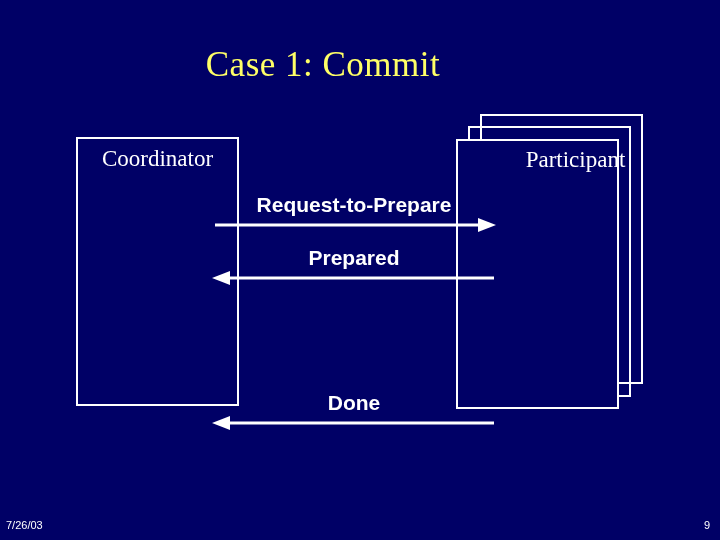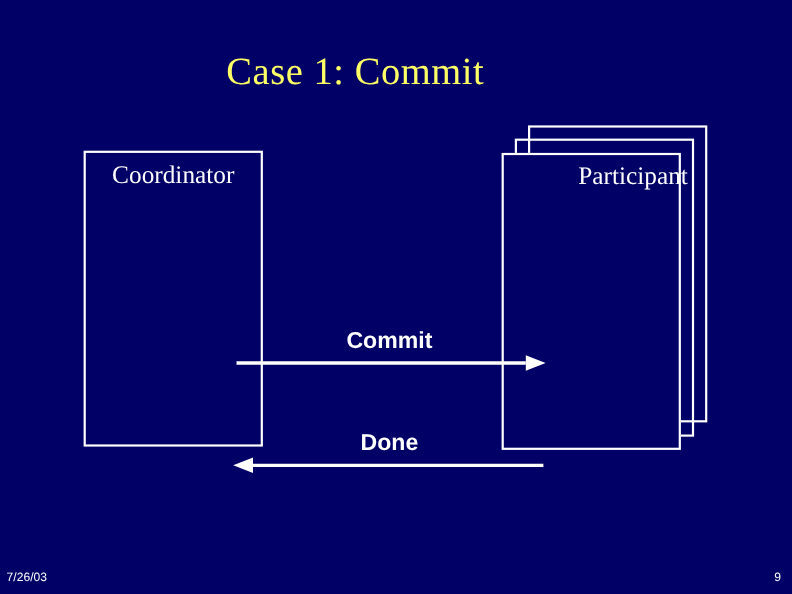--- a/index.html
+++ b/index.html
@@ -164,29 +164,36 @@
     <div class="box" id="participant-box-back"></div>
     <div class="box" id="participant-box-middle"></div>
     <div class="box" id="participant-box-front"></div>
 
     <div class="box" id="coordinator-box"></div>
 
     <div class="actor-label" id="coordinator-label">Coordinator</div>
 
     <div class="actor-label" id="participant-label">Participant</div>
 
-
-
-    <div class="message-row" id="msg-row-3">
-      <div class="message-label">Commit</div>
+    <div class="message-row" id="msg-row-1">
+      <div class="message-label">Request-to-Prepare</div>
       <svg class="message-arrow" viewBox="0 0 296 18">
         <line x1="9" y1="9" x2="272" y2="9" stroke="#ffffff" stroke-width="3"></line>
         <polygon points="272,2 290,9 272,16" fill="#ffffff"></polygon>
       </svg>
     </div>
+
+    <div class="message-row" id="msg-row-2">
+      <div class="message-label">Prepared</div>
+      <svg class="message-arrow" viewBox="0 0 296 18">
+        <line x1="24" y1="9" x2="288" y2="9" stroke="#ffffff" stroke-width="3"></line>
+        <polygon points="24,2 6,9 24,16" fill="#ffffff"></polygon>
+      </svg>
+    </div>
+
 
     <div class="message-row" id="msg-row-4">
       <div class="message-label">Done</div>
       <svg class="message-arrow" viewBox="0 0 296 18">
         <line x1="24" y1="9" x2="288" y2="9" stroke="#ffffff" stroke-width="3"></line>
         <polygon points="24,2 6,9 24,16" fill="#ffffff"></polygon>
       </svg>
     </div>
 
   </div>

